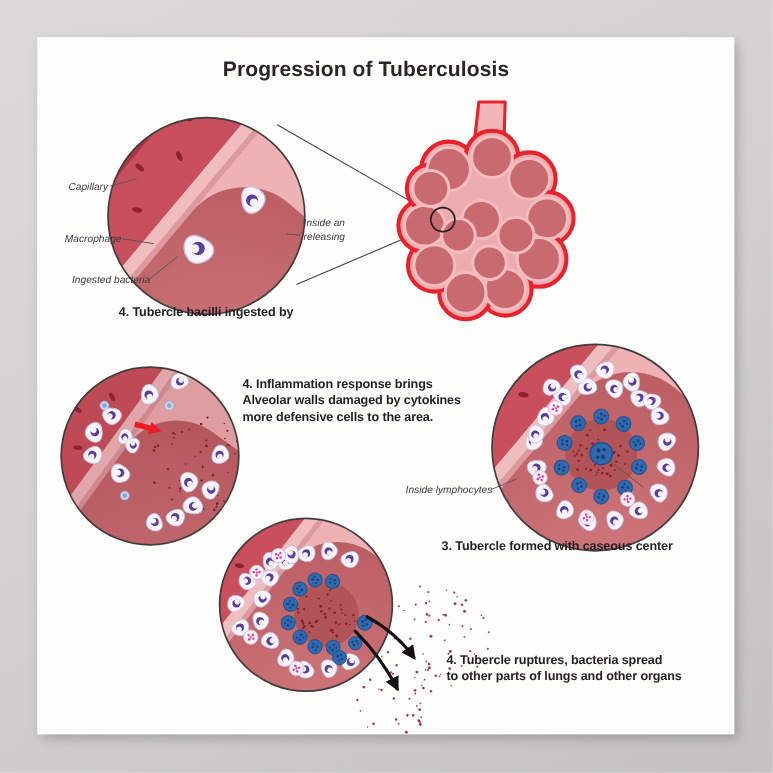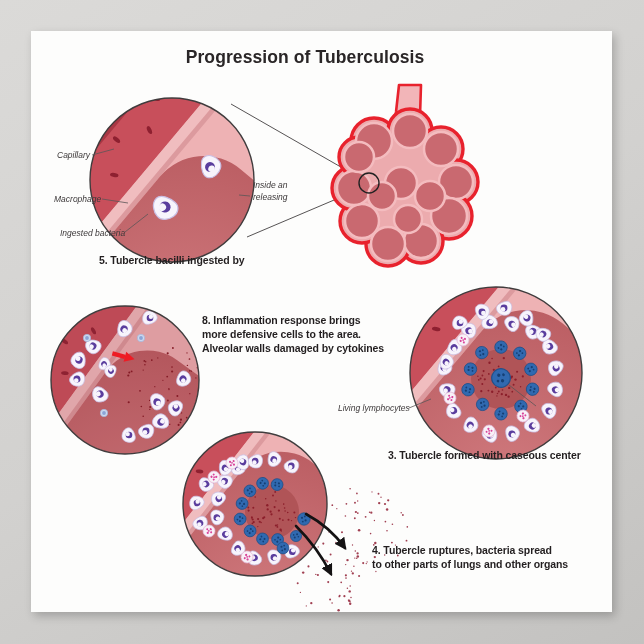--- a/index.html
+++ b/index.html
@@ -17,21 +17,21 @@
   }
   #art{position:absolute;left:0;top:0;z-index:2;}
   .txt{position:absolute;z-index:3;color:#232021;}
   .title{
     left:152px;top:47px;width:306px;text-align:center;
     font-size:17.5px;font-weight:700;letter-spacing:.1px;color:#2a2627;
   }
   .caption{font-size:10.5px;font-weight:700;line-height:14.2px;letter-spacing:-.1px;color:#231f20;}
   .cap1{left:99px;top:253px;}
   .cap2{left:202px;top:313px;}
-  .cap3{left:388px;top:448px;}
+  .cap3{left:368px;top:448px;}
   .cap4{left:372px;top:543px;}
   .lbl{font-size:8.5px;font-style:italic;color:#3c3839;white-space:nowrap;line-height:11.5px;}
   .lbl-capillary{left:57px;top:150px;}
   .lbl-macrophage{left:54px;top:194px;}
   .lbl-ingested{left:60px;top:228px;}
   .lbl-inside{left:253px;top:180px;}
   .lbl-living{left:338px;top:403px;}
   .lbl-dead{left:538px;top:398px;}
 </style>
 </head>
@@ -559,30 +559,30 @@
 
   <div class="txt lbl lbl-capillary">Capillary</div>
   <div class="txt lbl lbl-macrophage">Macrophage</div>
   <div class="txt lbl lbl-ingested">Ingested bacteria</div>
   <div class="txt lbl lbl-inside">
     <div>Inside an</div>
     <div>releasing</div>
   </div>
 
   <div class="txt caption cap1">
-    <div>5. Tubercle bacilli ingested by</div>
+    <div>4. Tubercle bacilli ingested by</div>
   </div>
 
   <div class="txt caption cap2">
-    <div>8. Inflammation response brings</div>
+    <div>4. Inflammation response brings</div>
+    <div>Alveolar walls damaged by cytokines</div>
     <div>more defensive cells to the area.</div>
-    <div>Alveolar walls damaged by cytokines</div>
   </div>
 
-  <div class="txt lbl lbl-living">Living lymphocytes</div>
+  <div class="txt lbl lbl-living">Inside lymphocytes</div>
 
   <div class="txt caption cap3">
     <div>3. Tubercle formed with caseous center</div>
   </div>
 
   <div class="txt caption cap4">
     <div>4. Tubercle ruptures, bacteria spread</div>
     <div>to other parts of lungs and other organs</div>
   </div>
 </div>

